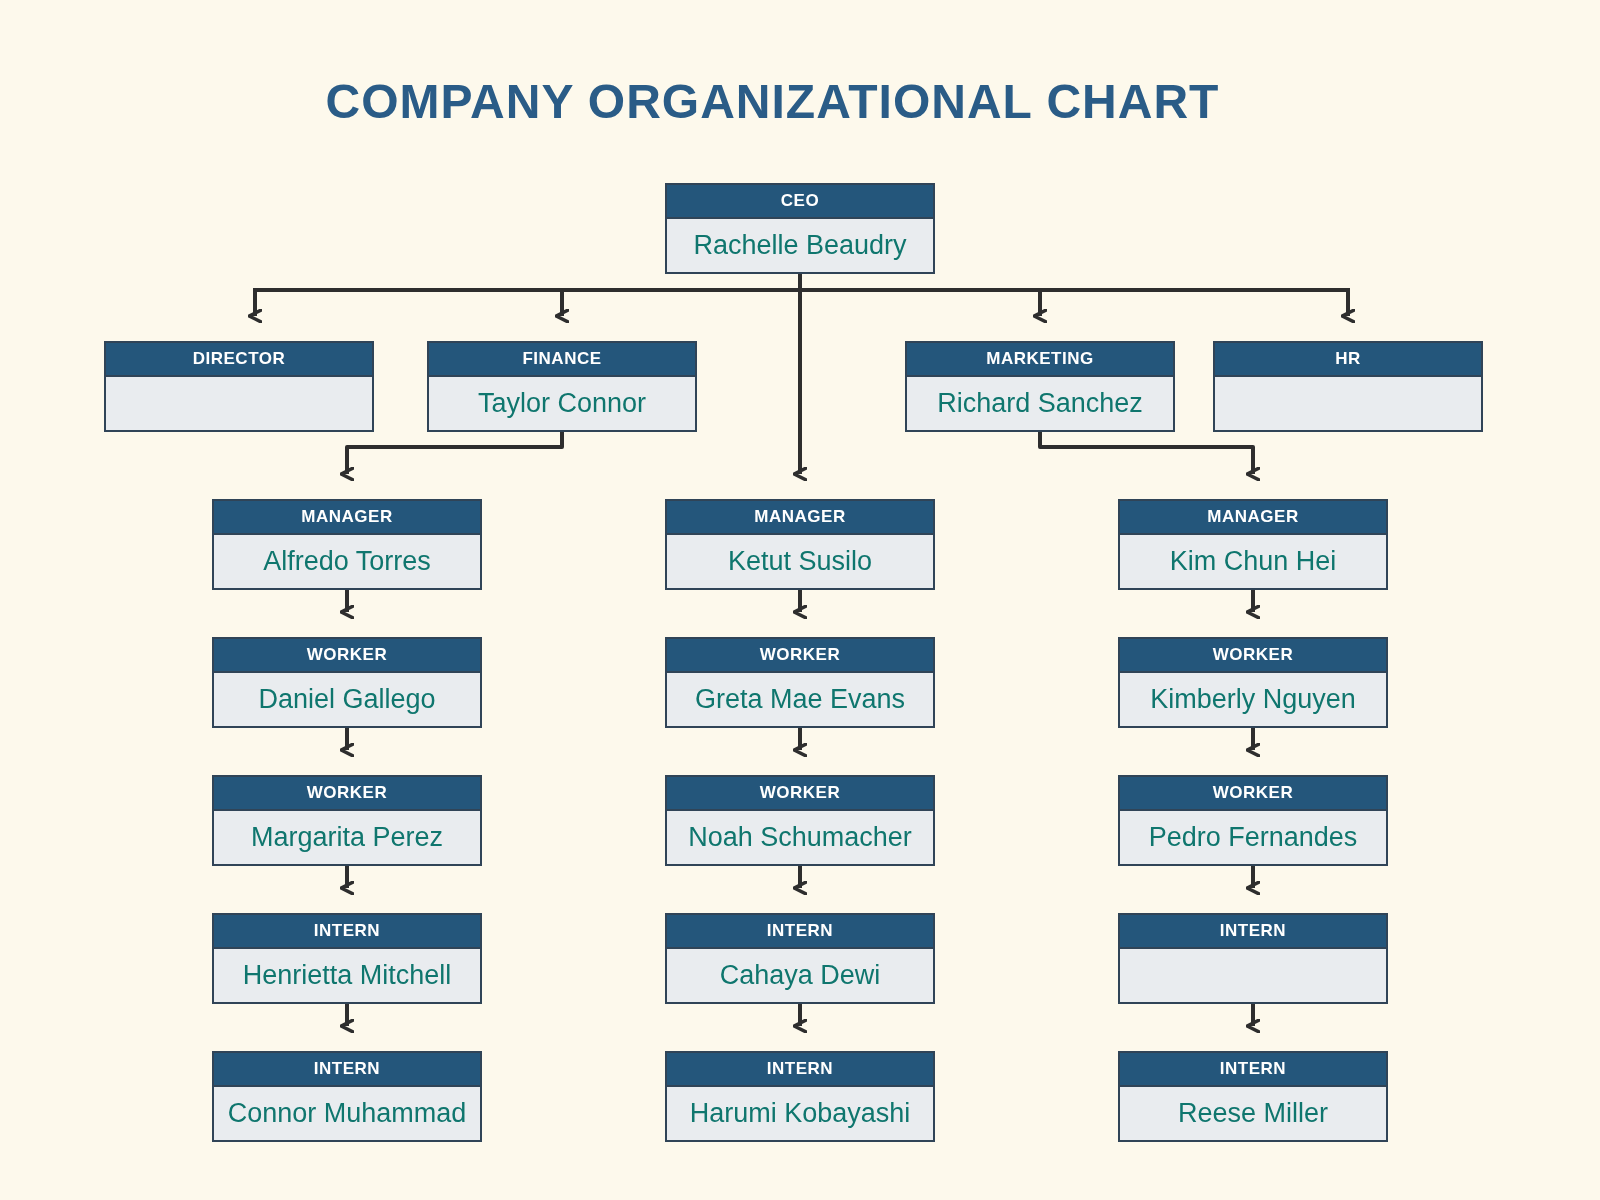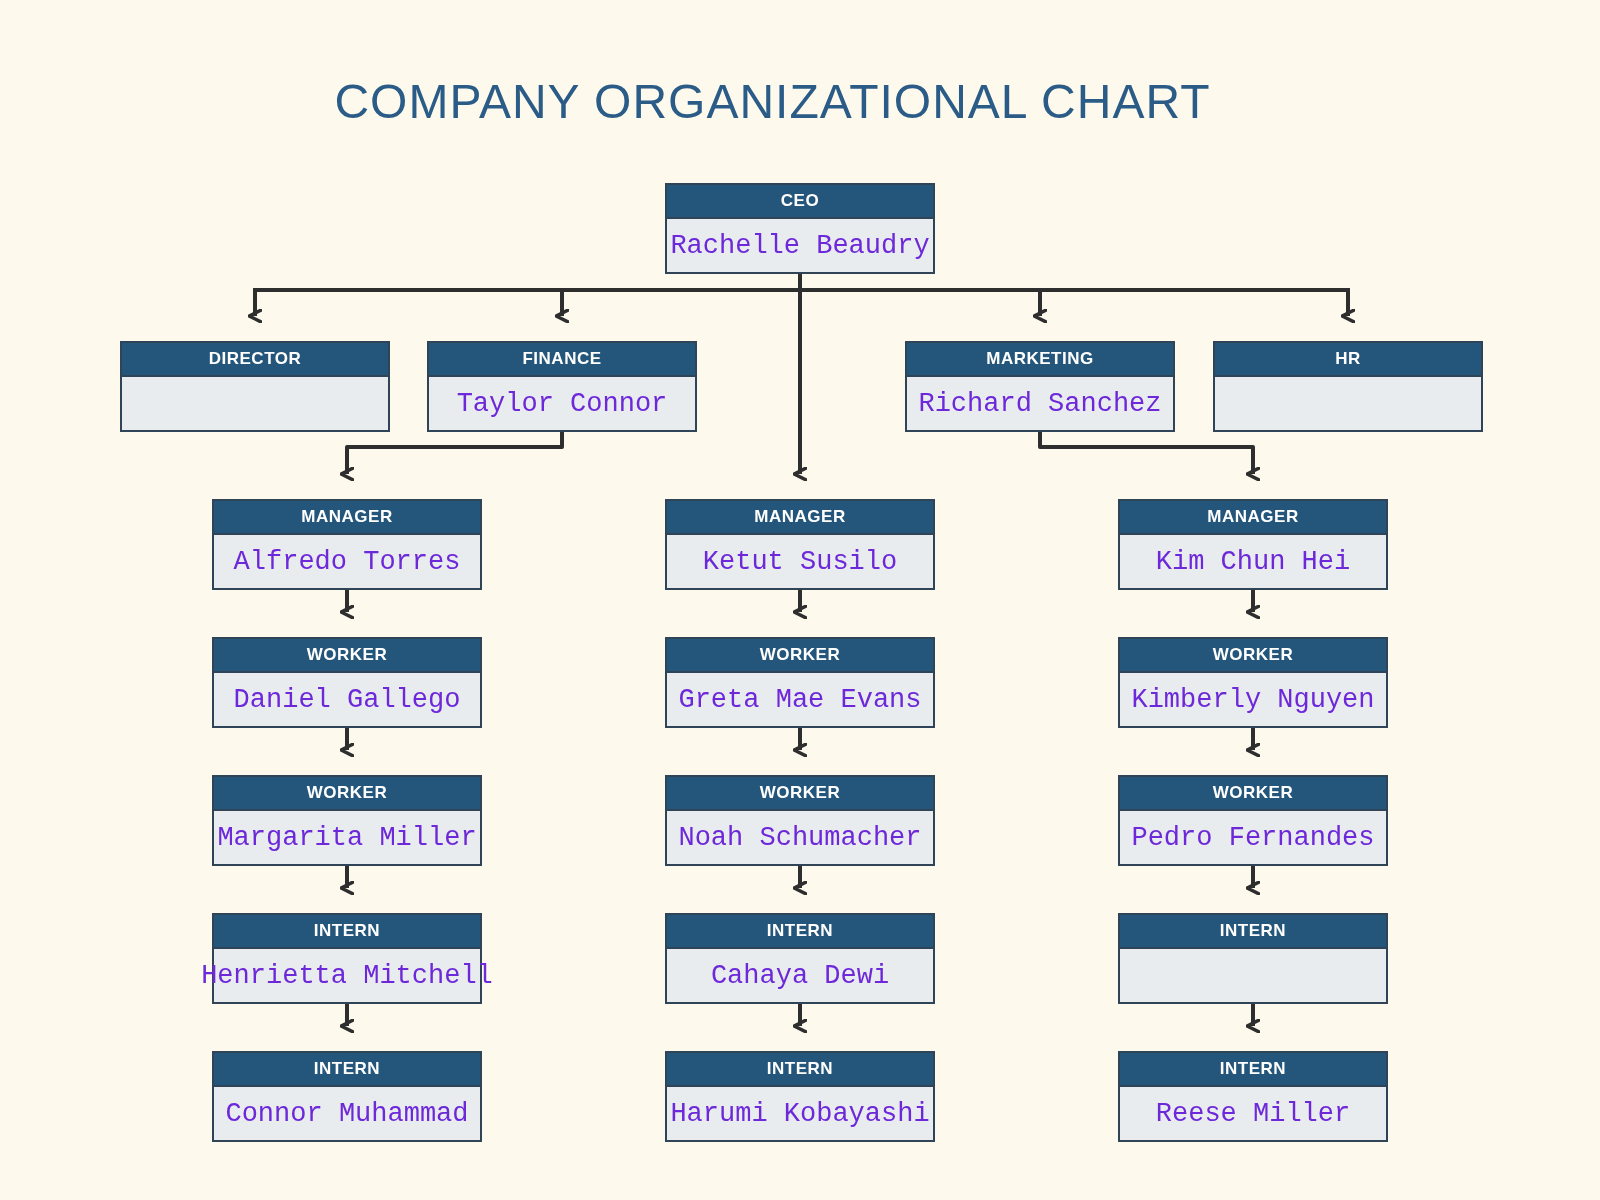--- a/index.html
+++ b/index.html
@@ -17,21 +17,21 @@
     font-family:"Liberation Sans","DejaVu Sans",sans-serif;
     position:relative;
     overflow:hidden;
   }
   .page{position:absolute;inset:0;}
   .title{
     position:absolute;
     top:74px;left:0;width:1545px;
     text-align:center;
     font-size:48px;
-    font-weight:400;
+    font-weight:700;
     letter-spacing:1px;
     color:var(--title-blue);
   }
   .wires{position:absolute;left:0;top:0;z-index:0;}
   .wires path{
     fill:none;
     stroke:var(--connector);
     stroke-width:4;
     stroke-linejoin:round;
   }
@@ -51,23 +51,22 @@
     background:var(--header-blue);
     border-bottom:2px solid var(--box-border);
     color:#FFFFFF;
     font-size:17px;font-weight:bold;letter-spacing:.5px;
     display:flex;align-items:center;justify-content:center;
   }
   .node .person{
     flex:1;
     display:flex;align-items:center;justify-content:center;
     font-size:27px;font-weight:500;
-    color:#6d28d9;
+    color:#0f766e;
     white-space:nowrap;
-    font-family:Liberation Mono, monospace;
   }
 </style>
 </head>
 <body>
 
 <div class="page">
 
   <h1 class="title">COMPANY ORGANIZATIONAL CHART</h1>
 
   <svg class="wires" width="1600" height="1200" viewBox="0 0 1600 1200">
@@ -104,21 +103,21 @@
     <path d="M1253,709 V750" marker-end="url(#arr)"></path>
     <path d="M1253,847 V888" marker-end="url(#arr)"></path>
     <path d="M1253,985 V1026" marker-end="url(#arr)"></path>
   </svg>
 
   <div class="node" style="left:665px;top:164px">
     <div class="hdr">CEO</div>
     <div class="person">Rachelle Beaudry</div>
   </div>
 
-  <div class="node" style="left:120px;top:322px">
+  <div class="node" style="left:104px;top:322px">
     <div class="hdr">DIRECTOR</div>
   </div>
   <div class="node" style="left:427px;top:322px">
     <div class="hdr">FINANCE</div>
     <div class="person">Taylor Connor</div>
   </div>
   <div class="node" style="left:905px;top:322px">
     <div class="hdr">MARKETING</div>
     <div class="person">Richard Sanchez</div>
   </div>
@@ -129,21 +128,21 @@
   <div class="node" style="left:212px;top:480px">
     <div class="hdr">MANAGER</div>
     <div class="person">Alfredo Torres</div>
   </div>
   <div class="node" style="left:212px;top:618px">
     <div class="hdr">WORKER</div>
     <div class="person">Daniel Gallego</div>
   </div>
   <div class="node" style="left:212px;top:756px">
     <div class="hdr">WORKER</div>
-    <div class="person">Margarita Miller</div>
+    <div class="person">Margarita Perez</div>
   </div>
   <div class="node" style="left:212px;top:894px">
     <div class="hdr">INTERN</div>
     <div class="person">Henrietta Mitchell</div>
   </div>
   <div class="node" style="left:212px;top:1032px">
     <div class="hdr">INTERN</div>
     <div class="person">Connor Muhammad</div>
   </div>
 

